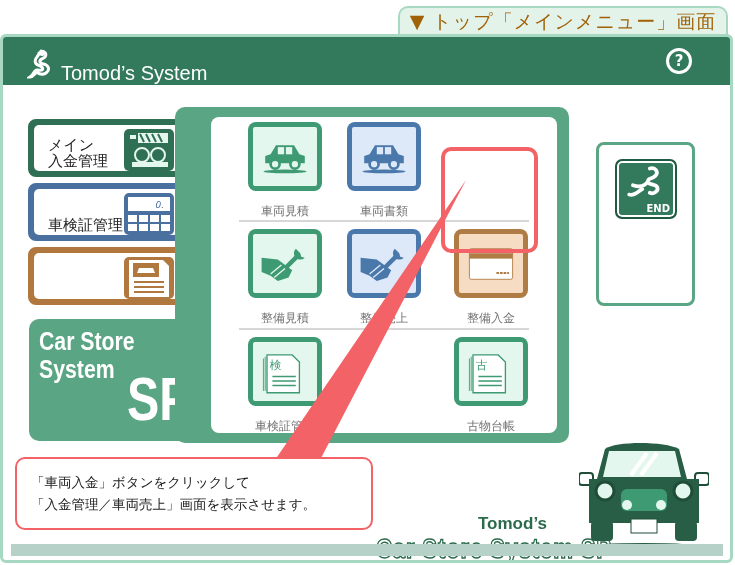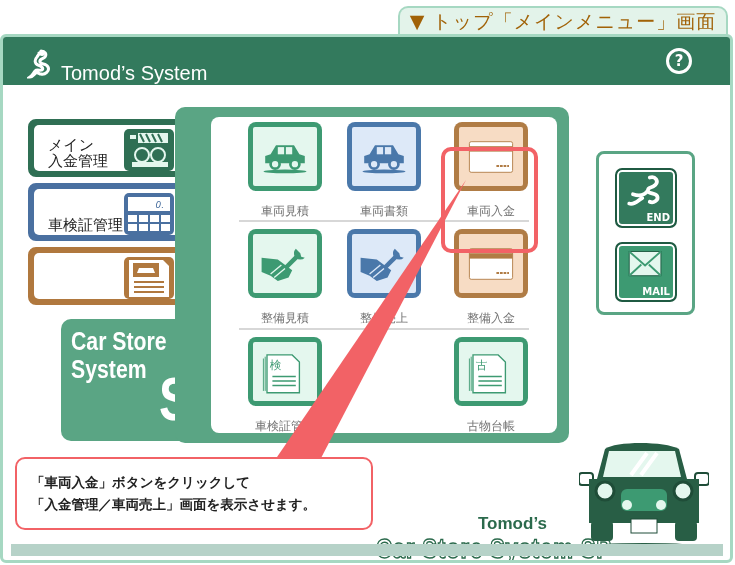--- a/index.html
+++ b/index.html
@@ -17,43 +17,43 @@
   
   .nav-btn { position: absolute; left: 25px; width: 158px; height: 58px; border-radius: 8px; border: 3px solid; padding: 3px; }
   .nav-btn .inner { width: 100%; height: 100%; background: #fff; border-radius: 5px; position: relative; }
   .nav-btn .lbl { position: absolute; left: 14px; font-size: 15px; color: #222; line-height: 16px; }
   .nav-btn .ico { position: absolute; right: 6px; top: 4px; width: 50px; height: 42px; border-radius: 5px; }
   .nav-main { top: 82px; border-color: #2f6f54; background: #2f6f54; }
   .nav-acc { top: 146px; border-color: #4a70a0; background: #4a70a0; }
   .nav-car { top: 210px; border-color: #b0783e; background: #b0783e; }
   .arrow { position: absolute; left: 183px; top: 100px; width: 0; height: 0; border-top: 11px solid transparent; border-bottom: 11px solid transparent; border-left: 10px solid #dea060; }
 
-  .brand-panel { position: absolute; left: 26px; top: 282px; width: 188px; height: 122px; background: #5aa584; border-radius: 10px 0 0 10px; margin-left: 32px; }
+  .brand-panel { position: absolute; left: 26px; top: 282px; width: 188px; height: 122px; background: #5aa584; border-radius: 10px 0 0 10px; }
   .brand-txt { position: absolute; left: 10px; top: 8px; color: #fff; font-family: "Liberation Sans", sans-serif; font-weight: bold; font-size: 25px; line-height: 28px; transform: scaleX(0.85); transform-origin: left; }
   .brand-sp { position: absolute; left: 98px; top: 44px; color: #fff; font-family: "Liberation Sans", sans-serif; font-weight: bold; font-size: 62px; transform: scaleX(0.78); transform-origin: left; }
 
   .grid-bg { position: absolute; left: 172px; top: 70px; width: 394px; height: 336px; background: #5aa584; border-radius: 10px; }
   .grid { position: absolute; left: 208px; top: 80px; width: 346px; height: 316px; background: #fff; border-radius: 8px; }
   .tile { position: absolute; width: 96px; height: 100px; display: flex; flex-direction: column; align-items: center; }
   .tile .ico { width: 74px; height: 74px; border-radius: 8px; padding: 5px; margin-top: 2px; }
   .tile .ico .face { width: 100%; height: 100%; border-radius: 2px; display: flex; align-items: center; justify-content: center; }
   .tile .lbl { font-size: 12px; color: #737373; margin-top: 12px; }
   .g { background: #3d9a72; } .g .face { background: #e4f7ee; }
   .b { background: #4a78aa; } .b .face { background: #dde9f8; }
   .o { background: #b07c45; } .o .face { background: #f7dcc4; }
   .sep { position: absolute; left: 28px; width: 290px; height: 2px; background: #d7d7d7; }
 
   .highlight { position: absolute; left: 438px; top: 110px; width: 97px; height: 106px; border: 4px solid #f26266; border-radius: 10px; }
 
-  .side-panel { position: absolute; left: 593px; top: 114px; width: 99px; height: 164px; border: 3px solid #5aa584; border-radius: 8px; background: #fff; }
+  .side-panel { position: absolute; left: 593px; top: 105px; width: 99px; height: 164px; border: 3px solid #5aa584; border-radius: 8px; background: #fff; }
   .side-btn { position: absolute; left: 16px; width: 62px; height: 60px; background: #337a5d; border-radius: 7px; border: 2px solid #1f5a42; box-shadow: inset 0 0 0 2px #fff; color: #fff; font-size: 10px; font-weight: bold; }
   .side-btn .cap { position: absolute; right: 5px; bottom: 3px; }
 
   .callout-line { position: absolute; left: 0; top: 0; }
-  .callout { position: absolute; left: 15px; top: 457px; width: 358px; height: 73px; border: 2px solid #f26266; border-radius: 10px; background: #fff; padding: 12px 0 0 14px; font-size: 13.5px; color: #222; line-height: 22px; font-weight: bold; }
+  .callout { position: absolute; left: 15px; top: 457px; width: 358px; height: 73px; border: 2px solid #f26266; border-radius: 10px; background: #fff; padding: 12px 0 0 14px; font-size: 13.5px; color: #222; line-height: 22px; }
 
   .footer-brand1 { position: absolute; left: 475px; top: 477px; font-size: 17px; font-weight: bold; color: #2b6a4c; font-family: "Liberation Sans", sans-serif; }
   .footer-brand2 { position: absolute; left: 373px; top: 497px; font-size: 27px; font-weight: bold; color: #fff; -webkit-text-stroke: 1.5px #2b6a4c; font-family: "Liberation Sans", sans-serif; transform: scaleX(0.82); transform-origin: left; letter-spacing: 1px; }
   .car-art { position: absolute; left: 576px; top: 402px; }
 </style>
 </head>
 <body>
 
 <div class="screen-tab">▼ トップ「メインメニュー」画面</div>
 
@@ -152,32 +152,20 @@
               <rect x="22" y="14" width="7" height="8" fill="#dde9f8"></rect>
               <rect x="31" y="14" width="7" height="8" fill="#dde9f8"></rect>
               <circle cx="19" cy="33" r="5" fill="#dde9f8" stroke="#4a78aa" stroke-width="3"></circle>
               <circle cx="41" cy="33" r="5" fill="#dde9f8" stroke="#4a78aa" stroke-width="3"></circle>
               <ellipse cx="30" cy="41" rx="24" ry="2" fill="#4a78aa"></ellipse>
             </svg>
           </div>
         </div>
       <div class="lbl">車両書類</div>
     </div>
-    <div class="tile" style="left:232px;top:3px">
-      <div class="ico o">
-          <div class="face">
-            <svg viewBox="0 0 60 50" width="54" height="46">
-              <rect x="6" y="8" width="48" height="34" rx="2" fill="#fff" stroke="#b07c45" stroke-width="1"></rect>
-              <rect x="6" y="13" width="48" height="6" fill="#b07c45"></rect>
-              <path d="M36 35h14" stroke="#b07c45" stroke-width="2" stroke-dasharray="3 1"></path>
-            </svg>
-          </div>
-        </div>
-      <div class="lbl">車両入金</div>
-    </div>
 
     <div class="tile" style="left:26px;top:110px">
       <div class="ico g">
           <div class="face">
             <svg viewBox="0 0 60 50" width="54" height="46">
               <path d="M4 18l18 2 16 12-4 8-12 4-8-6-10-4z" fill="#3d9a72"></path>
               <path d="M30 30l14-14" stroke="#3d9a72" stroke-width="5"></path>
               <path d="M42 8a7 7 0 1 0 10 10l-4-1-1-4-2-2z" fill="#3d9a72"></path>
               <path d="M14 36l12-10M18 40l12-10" stroke="#e4f7ee" stroke-width="1.5"></path>
             </svg>
@@ -240,27 +228,20 @@
   </div>
 
   <div class="highlight"></div>
 
   <div class="side-panel">
     <div class="side-btn" style="top:14px">
       <svg viewBox="0 0 60 60" width="58" height="56" style="position:absolute;left:0;top:0">
           <path d="M34 8c6-2 10 4 6 8s-8 2-8 6 8 2 10 6-4 8-8 6M32 22c-4 6-10 6-16 4M26 30c-4 2-8 8-14 6" fill="none" stroke="#fff" stroke-width="4" stroke-linecap="round"></path>
         </svg>
       <span class="cap">END</span>
-    </div>
-    <div class="side-btn" style="top:88px;background:#3d9a72">
-      <svg viewBox="0 0 60 60" width="58" height="56" style="position:absolute;left:0;top:0">
-          <rect x="12" y="8" width="34" height="26" fill="#e4f7ee" stroke="#1f5a42" stroke-width="1"></rect>
-          <path d="M12 8l17 15 17-15M12 34l13-12M46 34l-13-12" fill="none" stroke="#3d9a72" stroke-width="2"></path>
-        </svg>
-      <span class="cap">MAIL</span>
     </div>
   </div>
 
   <div class="footer-brand1">Tomod’s</div>
   <div class="footer-brand2">Car Store System SP</div>
 
   <svg class="car-art" width="130" height="110" viewBox="0 0 130 110">
     <path d="M26 10c10-8 60-8 74 0l8 30H18z" fill="#285e45"></path>
     <path d="M30 12h66l6 26H24z" fill="#e4f7ee"></path>
     <path d="M52 36l16-22M62 36l16-22" stroke="#fff" stroke-width="4"></path>

